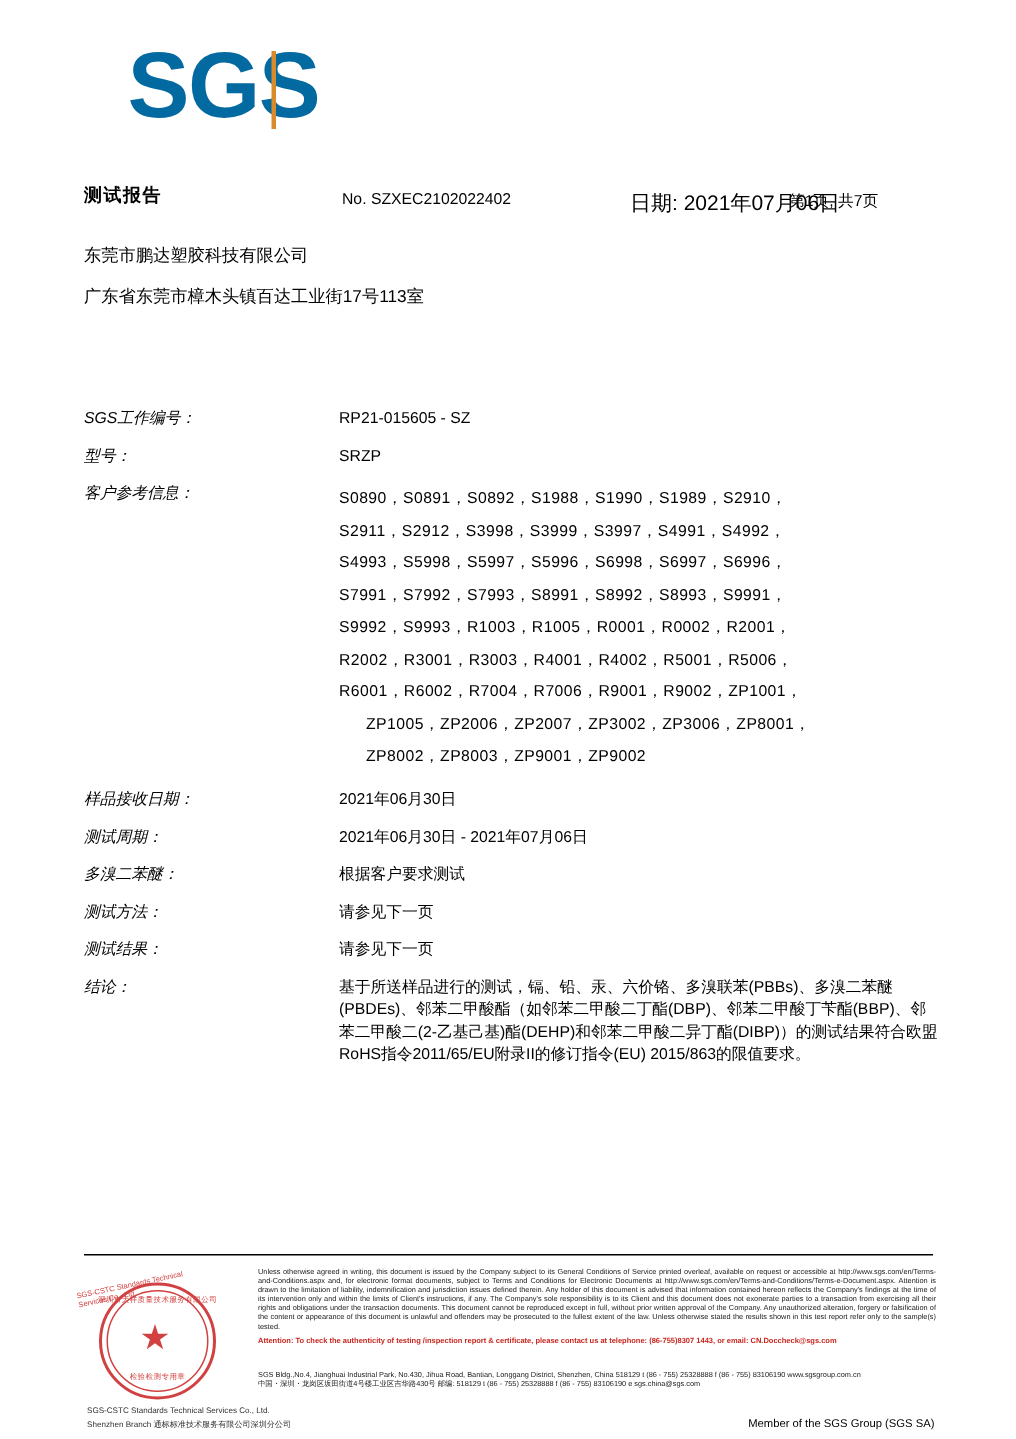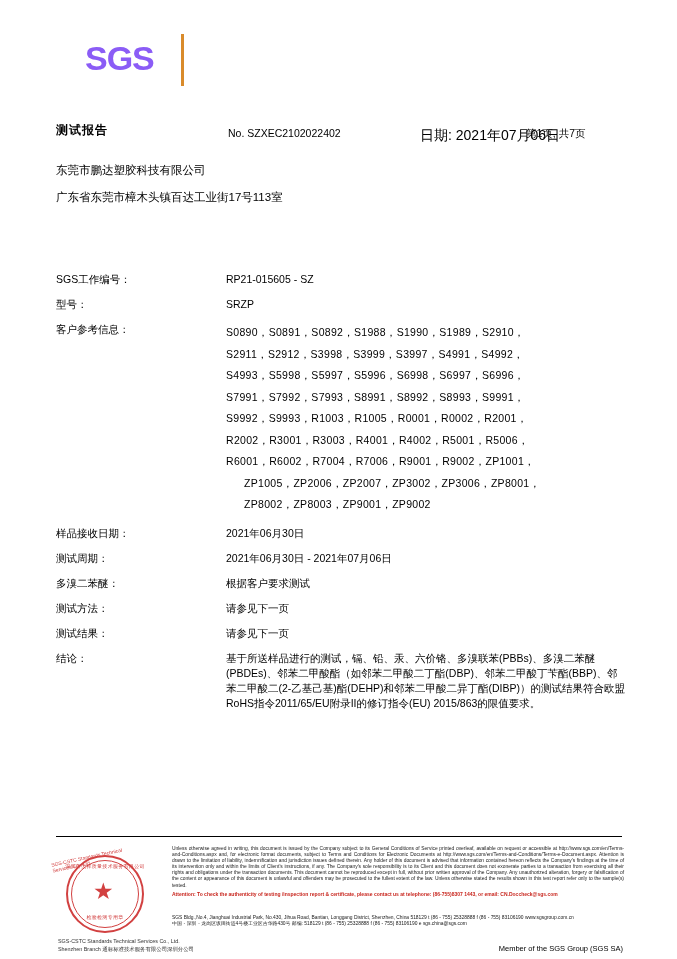--- a/index.html
+++ b/index.html
@@ -24,23 +24,23 @@
   .logo-block {
     position: absolute;
     left: 85px;
     top: 32px;
     width: 120px;
     height: 58px;
   }
   .logo-text {
     font-family: "Liberation Sans", sans-serif;
     font-weight: bold;
-    font-size: 34px;
+    font-size: 62px;
     letter-spacing: -1px;
-    color: #8b5cf6;
+    color: #0369a1;
     line-height: 52px;
   }
   .logo-rule {
     position: absolute;
     left: 96px;
     top: 2px;
     width: 3px;
     height: 52px;
     background: #d98b2b;
   }
@@ -103,20 +103,21 @@
   .row {
     display: flex;
     align-items: flex-start;
     margin-bottom: 10px;
   }
   .row .label {
     width: 170px;
     flex: 0 0 170px;
     font-size: 10.5px;
     line-height: 15px;
+    font-style: italic;
   }
   .row .value {
     flex: 1 1 auto;
     font-size: 10.5px;
     line-height: 15px;
   }
 
   .ref-lines .ref-line {
     font-size: 10.5px;
     line-height: 21.5px;

